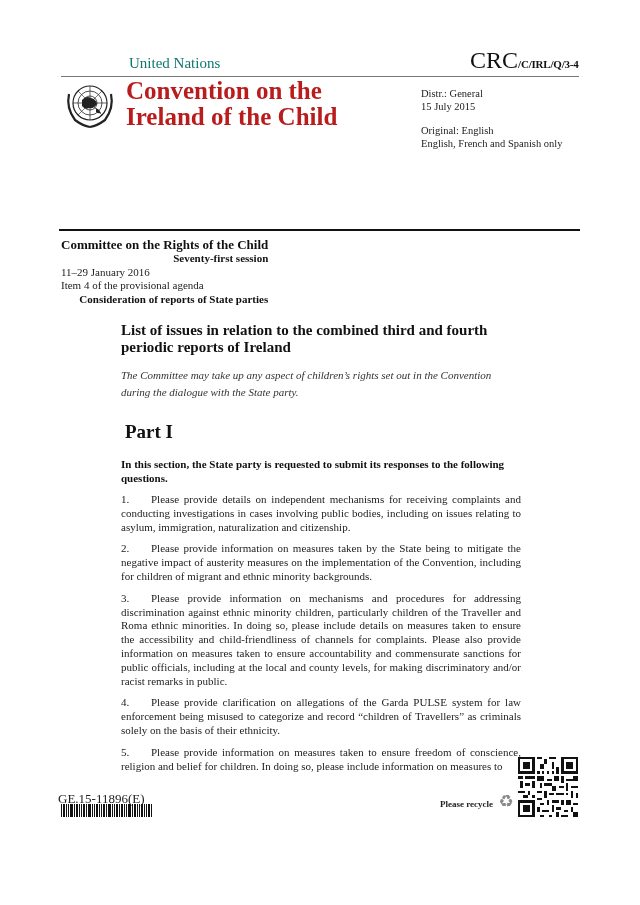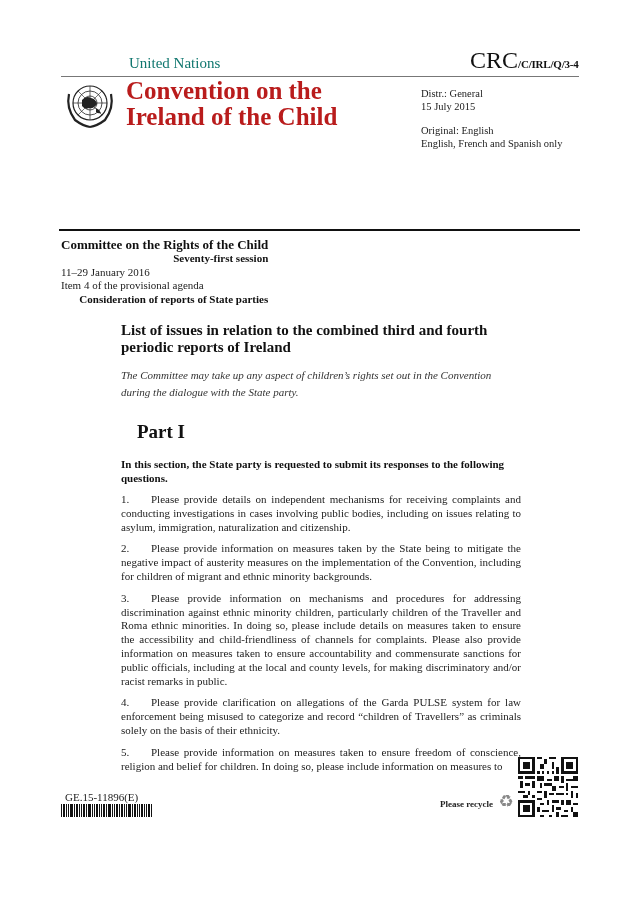--- a/index.html
+++ b/index.html
@@ -16,25 +16,25 @@
     .meta p { margin: 0; }
     .meta .gap { height: 11px; }
     .rule-thick { left: 59px; top: 229px; width: 521px; height: 2px; background: #111; }
     .committee { left: 61px; top: 237px; font-size: 11px; line-height: 13.5px; color: #222; }
     .committee .c-title { font-size: 13px; font-weight: bold; line-height: 15px; color: #111; }
     .committee .bold { font-weight: bold; color: #111; text-align: right; }
     .main { left: 121px; top: 322px; width: 400px; }
     .doc-title { font-size: 15px; font-weight: bold; line-height: 17px; margin: 0; color: #111; }
     .request { font-size: 11px; font-weight: bold; line-height: 14px; margin: 13px 0 0 0; color: #111; }
     .note { font-size: 11px; font-style: italic; line-height: 17px; margin: 11px 0 0 0; color: #333; }
-    .part { font-size: 19px; font-weight: bold; margin: 20px 0 0 16px; color: #111; }
+    .part { font-size: 19px; font-weight: bold; margin: 20px 0 0 4px; color: #111; }
     .intro { font-size: 11px; font-weight: bold; line-height: 14px; margin: 14px 0 0 0; color: #111; }
     .para { font-size: 11px; line-height: 13.8px; text-align: justify; margin: 8px 0 0 0; color: #222; }
     .para .num { display: inline-block; width: 30px; }
-    .job { left: 65px; top: 791px; font-size: 11px; color: #222; }
+    .job { left: 58px; top: 791px; font-size: 13px; color: #222; }
     .barcode { left: 61px; top: 804px; width: 105px; height: 13px; display: flex; align-items: stretch; }
     .barcode span { display: block; background: #111; margin-right: 1px; }
     .recycle-text { left: 440px; top: 799px; font-size: 9px; font-weight: bold; color: #222; }
     .recycle-icon { left: 496px; top: 792px; width: 20px; height: 20px; font-size: 17px; color: #888; line-height: 20px; text-align: center; }
     .qr { left: 518px; top: 757px; width: 60px; height: 60px; }
   </style>
 </head>
 <body>
 
 <div class="abs un-name">United Nations</div>

